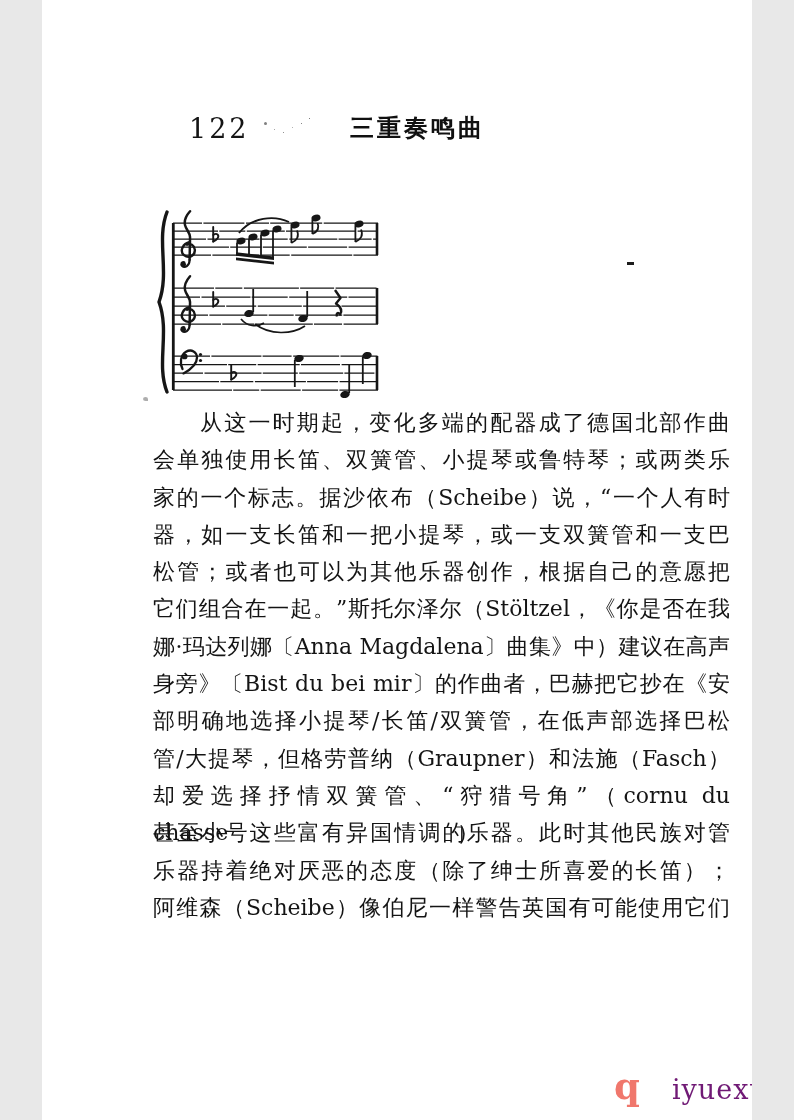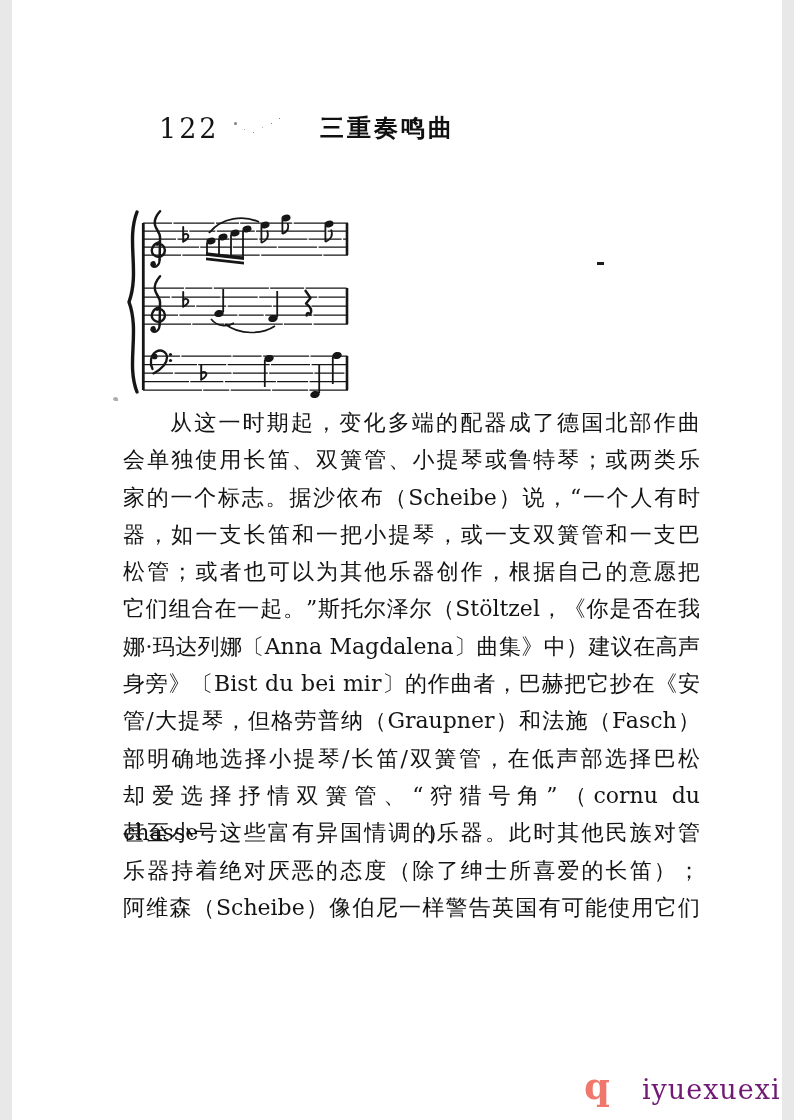--- a/index.html
+++ b/index.html
@@ -1,17 +1,17 @@
 <!DOCTYPE html>
 <html><head>
 <meta charset="utf-8">
 <style>
   html,body{margin:0;padding:0;background:#e8e8e8;}
   .page{
-    position:relative;width:770px;height:1120px;background:#ffffff;
+    position:relative;width:710px;height:1120px;background:#ffffff;
     font-family:"DejaVu Serif",serif;color:#141414;overflow:hidden;margin:0 auto;
   }
   .page-number{position:absolute;left:147px;top:113px;font-size:27px;letter-spacing:3px;}
   .running-title{
     position:absolute;left:284px;top:112px;font-size:24px;font-weight:700;
     letter-spacing:3px;font-family:"DejaVu Sans",sans-serif;color:#101010;margin-left:24px;
   }
   .smudge{
     position:absolute;left:222px;top:122px;width:3px;height:3px;background:#6a6a6a;border-radius:50%;
     box-shadow:9px 6px 0 -1px #777,18px 9px 0 -1px #555,27px 4px 0 -1px #888,
@@ -167,22 +167,22 @@
 
   <div class="body-text">
     <div class="para-line indent">从这一时期起，变化多端的配器成了德国北部作曲</div>
     <div class="para-line">会单独使用长笛、双簧管、小提琴或鲁特琴；或两类乐</div>
     <div class="para-line">家的一个标志。据沙依布（Scheibe）说，“一个人有时</div>
     <div class="para-line">器，如一支长笛和一把小提琴，或一支双簧管和一支巴</div>
     <div class="para-line">松管；或者也可以为其他乐器创作，根据自己的意愿把</div>
     <div class="para-line">它们组合在一起。”斯托尔泽尔（Stöltzel，《你是否在我</div>
     <div class="para-line">娜·玛达列娜〔Anna Magdalena〕曲集》中）建议在高声</div>
     <div class="para-line">身旁》〔Bist du bei mir〕的作曲者，巴赫把它抄在《安</div>
+    <div class="para-line">部明确地选择小提琴/长笛/双簧管，在低声部选择巴松</div>
     <div class="para-line">管/大提琴，但格劳普纳（Graupner）和法施（Fasch）</div>
-    <div class="para-line">部明确地选择小提琴/长笛/双簧管，在低声部选择巴松</div>
     <div class="para-line">却爱选择抒情双簧管、“狩猎号角”（cornu du chasse）、</div>
     <div class="para-line">甚至小号这些富有异国情调的乐器。此时其他民族对管</div>
     <div class="para-line">乐器持着绝对厌恶的态度（除了绅士所喜爱的长笛）；</div>
     <div class="para-line">阿维森（Scheibe）像伯尼一样警告英国有可能使用它们</div>
   </div>
 
   <div class="watermark">
     <span class="wm-q">q</span>
       <span class="wm-mid">iyuexuexi</span>
       <span class="wm-tld">.COM</span>

